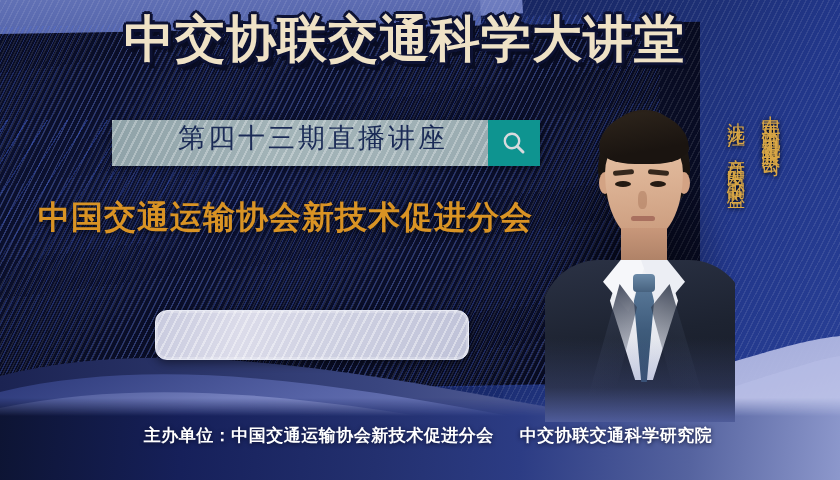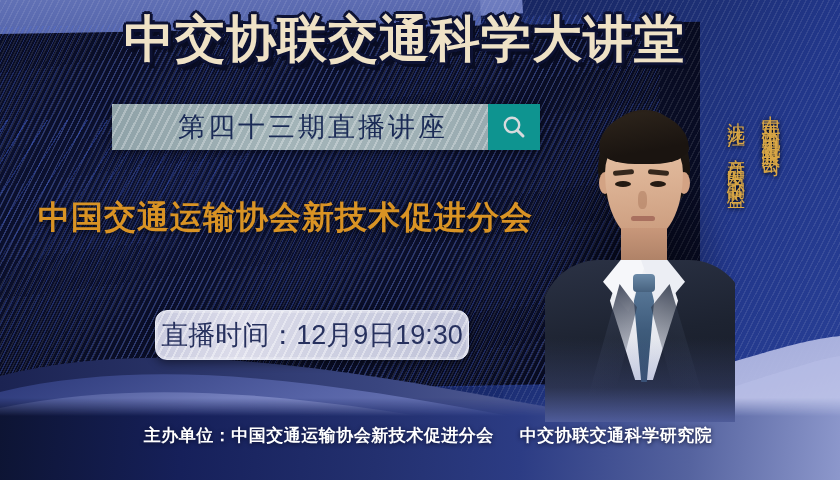--- a/index.html
+++ b/index.html
@@ -182,23 +182,23 @@
     color:#efe2c6;
     white-space:nowrap;
     text-shadow:
        3px 0 0 #0d1233, -3px 0 0 #0d1233, 0 3px 0 #0d1233, 0 -3px 0 #0d1233,
        2px 2px 0 #0d1233, -2px 2px 0 #0d1233, 2px -2px 0 #0d1233, -2px -2px 0 #0d1233,
        5px 6px 0 rgba(8,11,32,.9);
   }
 
   
   .sub-bar{
-    position:absolute;left:112px;top:104px;width:428px;height:46px;
+    position:absolute;left:112px;top:120px;width:428px;height:46px;
     background:linear-gradient(100deg,#8fa2a8 0%,#a3b4b8 40%,#9fb0b5 72%,#93a6ac 100%);
-    display:flex;align-items:center;
+    display:flex;
     box-shadow:0 2px 8px rgba(0,0,0,.45);
   }
   .sub-bar .hatch{
     position:absolute;inset:0;
     background:repeating-linear-gradient(117deg,
       rgba(255,255,255,0.28) 0px,rgba(255,255,255,0.28) 2px,
       rgba(255,255,255,0) 2px,rgba(255,255,255,0) 7px);
   }
   .sub-text{
     position:relative;z-index:2;
@@ -359,21 +359,20 @@
         <circle cx="11" cy="11" r="7.2" fill="none" stroke="#d7dadd" stroke-width="2.4"></circle>
         <line x1="16.2" y1="16.2" x2="22" y2="22" stroke="#d7dadd" stroke-width="3" stroke-linecap="round"></line>
       </svg>
     </div>
   </div>
 
   <div class="topic">中国交通运输协会新技术促进分会</div>
 
   <div class="time-pill">
     <div class="hatch"></div>
-    <div class="time-text">直播时间：12月9日19:30</div>
   </div>
 
   <div class="vtext v-company">中车株洲电力机车有限公司</div>
   <div class="vtext v-person">沈龙江 产品研发中心副总监</div>
 
   <div class="footer">
     <span>主办单位：</span><span>中国交通运输协会新技术促进分会</span><span class="gap"></span><span>中交协联交通科学研究院</span>
   </div>
 
 </div>

